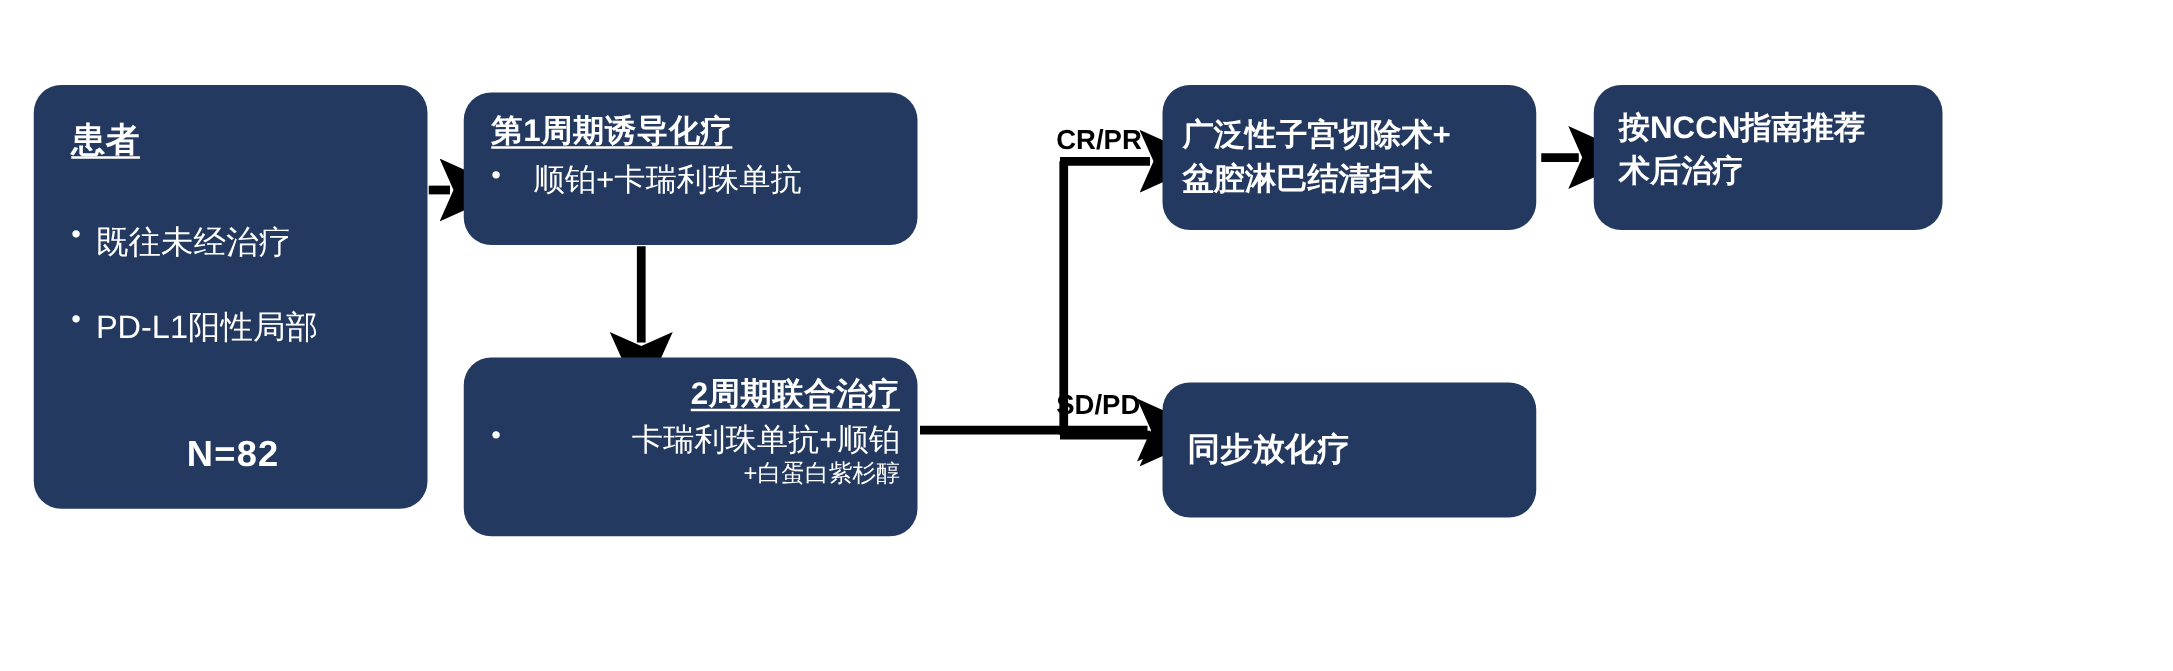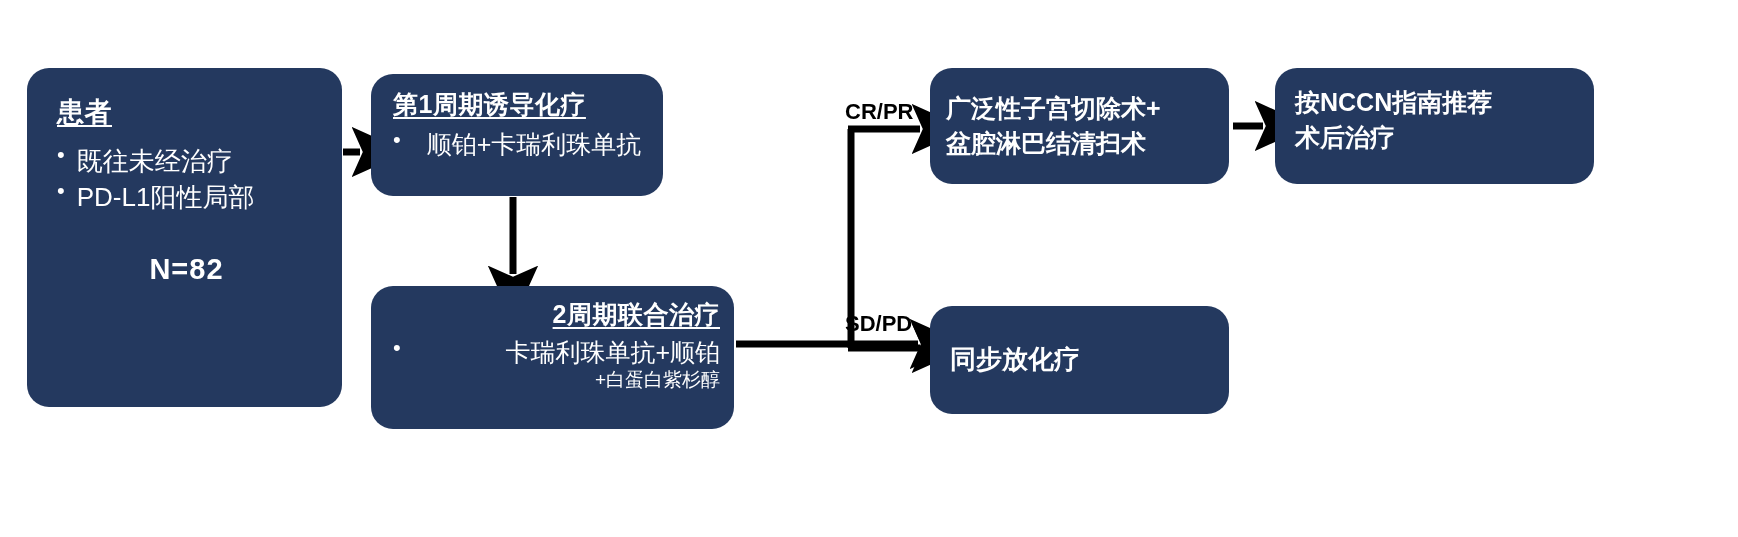--- a/index.html
+++ b/index.html
@@ -60,33 +60,33 @@
     top: 0;
     width: 1738px;
     height: 537px;
     pointer-events: none;
   }
 
   
   #node-patients {
     left: 27px; top: 68px; width: 315px; height: 339px;
     padding: 26px 26px 26px 30px;
-    justify-content: flex-start;
+    justify-content: space-between;
   }
   #node-patients .node-title { font-size: 27px; margin-bottom: 14px; }
   #node-patients .bullet-row { font-size: 26px; line-height: 1.32; margin-bottom: 2px; }
   #node-patients .bullet-dot { margin-right: 12px; }
   #node-patients .sub-line { font-size: 26px; line-height: 1.32; padding-left: 26px; }
   #node-patients .n-value {
     font-size: 29px; font-weight: bold; text-align: center;
     margin-top: 36px; letter-spacing: 1px;
   }
 
   #node-induction {
-    left: 371px; top: 74px; width: 292px; height: 122px;
+    left: 371px; top: 74px; width: 363px; height: 122px;
     padding: 14px 16px 14px 22px;
     justify-content: flex-start;
   }
   #node-induction .node-title { font-size: 25px; margin-bottom: 8px; }
   #node-induction .bullet-row { font-size: 25px; line-height: 1.25; }
   #node-induction .bullet-dot { margin-right: 26px; }
 
   #node-combo {
     left: 371px; top: 286px; width: 363px; height: 143px;
     padding: 12px 14px 12px 22px;
@@ -98,21 +98,21 @@
   #node-combo .bullet-dot { margin-right: 26px; }
   #node-combo .sub-line { font-size: 19px; line-height: 1.22; padding-left: 47px; }
 
   #node-surgery {
     left: 930px; top: 68px; width: 299px; height: 116px;
     padding: 10px 14px 10px 16px;
   }
   #node-surgery .plain-label { font-size: 25px; line-height: 1.42; }
 
   #node-nccn {
-    left: 1275px; top: 68px; width: 319px; height: 116px;
+    left: 1275px; top: 68px; width: 279px; height: 116px;
     padding: 10px 14px 22px 20px;
   }
   #node-nccn .plain-label { font-size: 25px; line-height: 1.42; }
 
   #node-ccrt {
     left: 930px; top: 306px; width: 299px; height: 108px;
     padding: 10px 14px 10px 20px;
   }
   #node-ccrt .plain-label { font-size: 26px; line-height: 1.3; }
 

